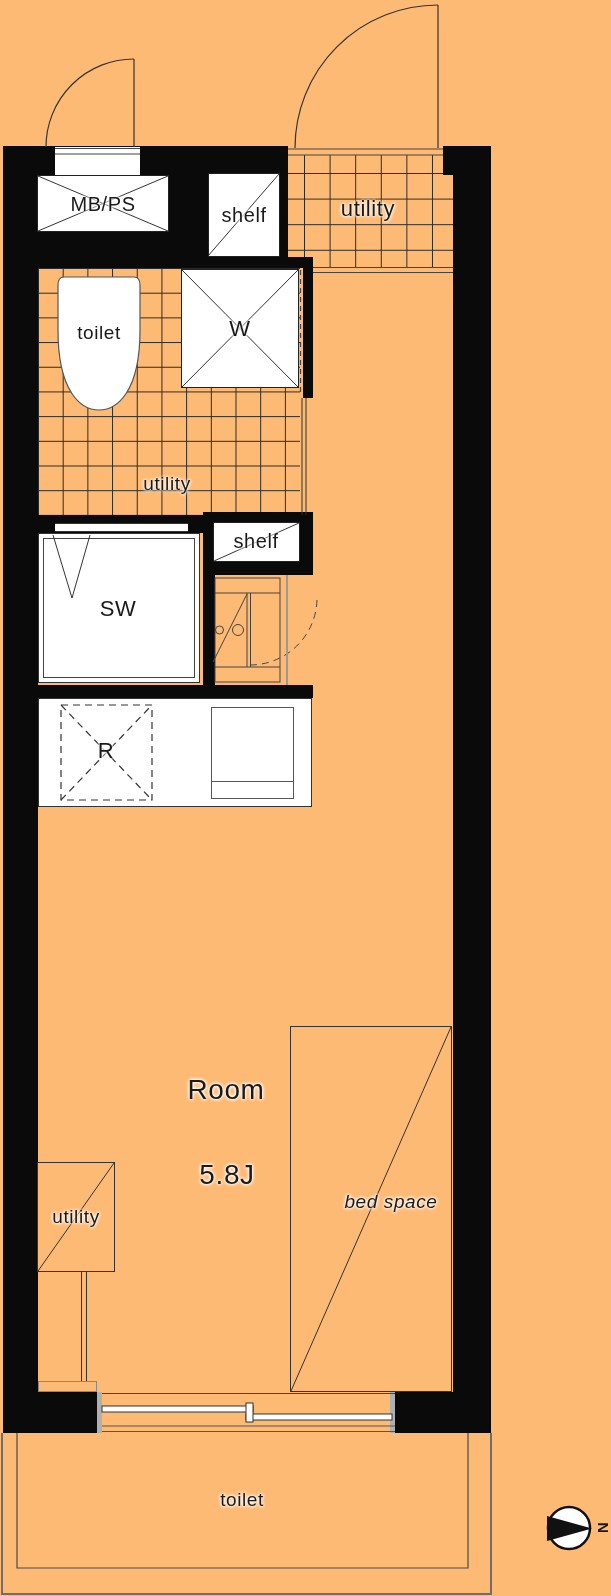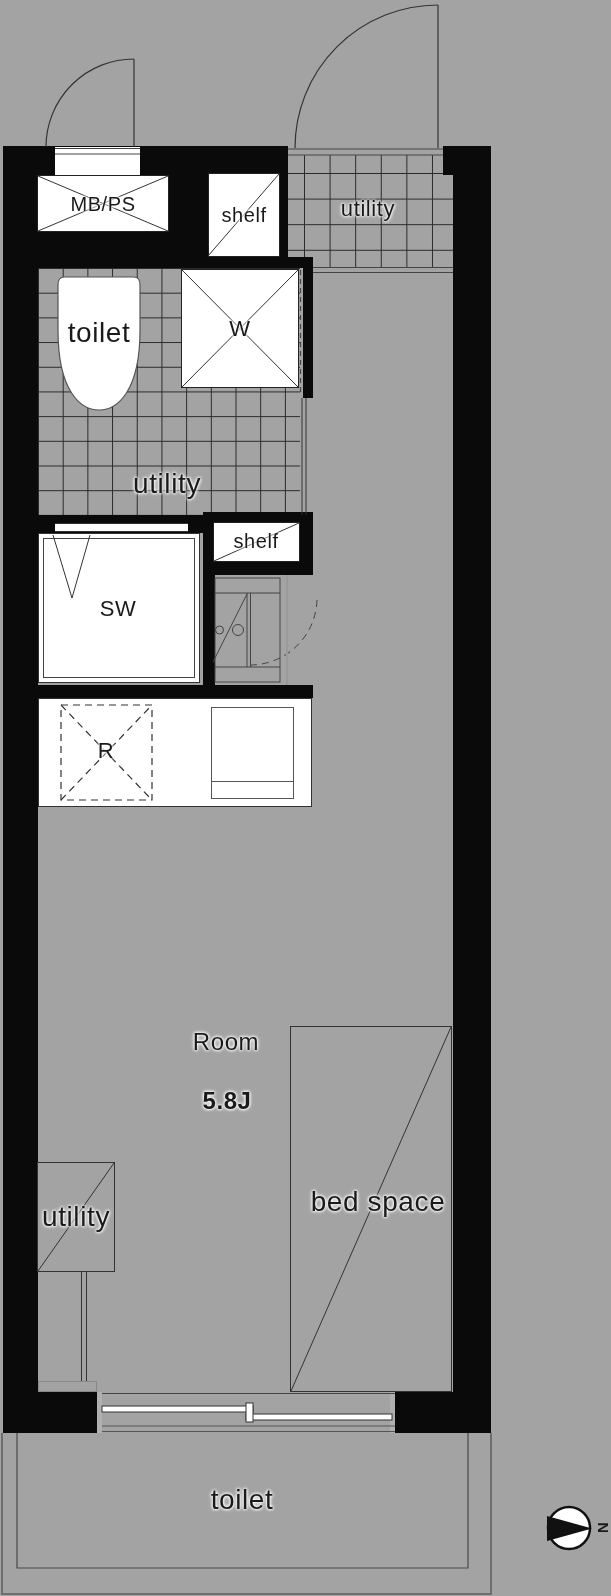--- a/index.html
+++ b/index.html
@@ -1,30 +1,30 @@
 <!DOCTYPE html>
 <html><head>
 <meta charset="utf-8">
 <style>
   html,body{margin:0;padding:0;background:#fff;}
-  .plan{position:relative;width:611px;height:1596px;background:#a3a3a3;overflow:hidden;
+  .plan{position:relative;width:611px;height:1596px;background:#fdba74;overflow:hidden;
         font-family:"Liberation Sans", sans-serif;color:#1a1a1a;}
   .abs{position:absolute;box-sizing:border-box;}
   .wall{position:absolute;background:#0a0a0a;}
   .tiles{position:absolute;
     background-image:linear-gradient(#2a2a2a 1px, transparent 1px),
                      linear-gradient(90deg,#2a2a2a 1px, transparent 1px);}
   .entrance-tiles{background-size:25.6px 25.6px;background-position:16px 18px;}
   .utility-tiles{background-size:24.7px 24.7px;background-position:0 0;}
   .whitebox{position:absolute;background:#fff;border:1px solid #222;box-sizing:border-box;}
   .linebox{position:absolute;background:transparent;border:1px solid #333;box-sizing:border-box;}
   .label{position:absolute;transform:translate(-50%,-50%);white-space:nowrap;
          letter-spacing:0.6px;color:#1a1a1a;
          text-shadow:0 0 3px #fff,0 0 3px #fff,0 0 4px #fff;}
-  .f20{font-size:20px;} .f22{font-size:22px;} .f23{font-size:28px;} .f24{font-size:24px;}
+  .f20{font-size:20px;} .f22{font-size:22px;} .f23{font-size:19px;} .f24{font-size:28px;margin-top:48px;}
   .north-label{font-size:15px;font-weight:700;transform:translate(-50%,-50%) rotate(90deg);text-shadow:none;}
   svg.overlay{position:absolute;left:0;top:0;z-index:40;}
   .z10{z-index:10}.z20{z-index:20}.z30{z-index:30}.z50{z-index:50}
 </style>
 </head>
 <body>
 
 <div class="plan">
 
   <div class="tiles entrance-tiles z10" style="left:288px;top:155px;width:165px;height:112px;"></div>
@@ -143,19 +143,19 @@
   <div class="label f20 z50" style="left:103px;top:204px;">MB/PS</div>
   <div class="label f20 z50" style="left:244px;top:215px;">shelf</div>
   <div class="label f22 z50" style="left:368px;top:209px;">utility</div>
   <div class="label f23 z50" style="left:99px;top:333px;">toilet</div>
   <div class="label f22 z50" style="left:240px;top:329px;">W</div>
   <div class="label f23 z50" style="left:167px;top:448px;margin-top:36px;">utility</div>
   <div class="label f20 z50" style="left:256px;top:541px;">shelf</div>
   <div class="label f22 z50" style="left:118px;top:609px;">SW</div>
   <div class="label f22 z50" style="left:106px;top:751px;">R</div>
   <div class="label f24 z50" style="left:226px;top:1042px;">Room</div>
-  <div class="label f24 z50" style="left:227px;top:1101px;font-weight:bold;">5.8J</div>
-  <div class="label f23 z50" style="left:378px;top:1202px;">bed space</div>
+  <div class="label f24 z50" style="left:227px;top:1127px;">5.8J</div>
+  <div class="label f23 z50" style="left:391px;top:1202px;font-style:italic;">bed space</div>
   <div class="label f23 z50" style="left:76px;top:1217px;">utility</div>
   <div class="label f23 z50" style="left:242px;top:1500px;">toilet</div>
   <div class="label north-label z50" style="left:603px;top:1528px;">N</div>
 
 </div>
 
 </body></html>

